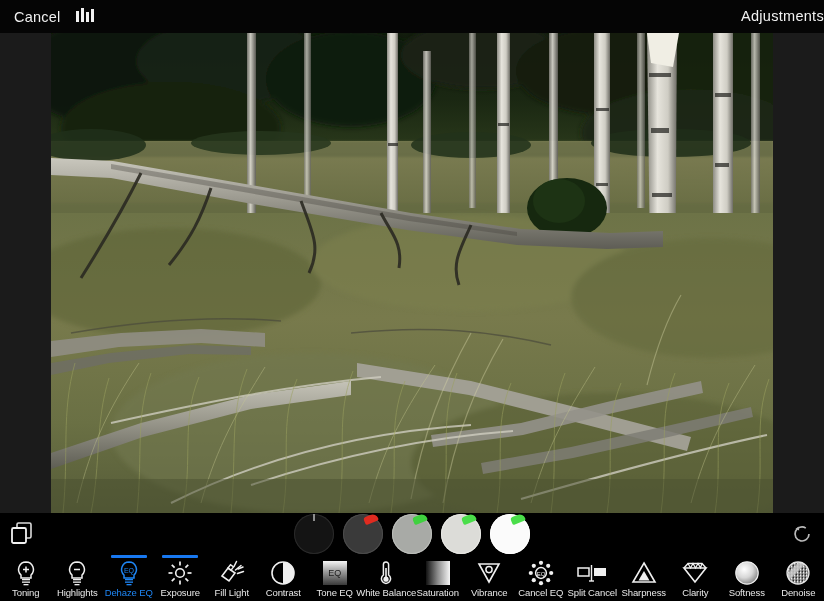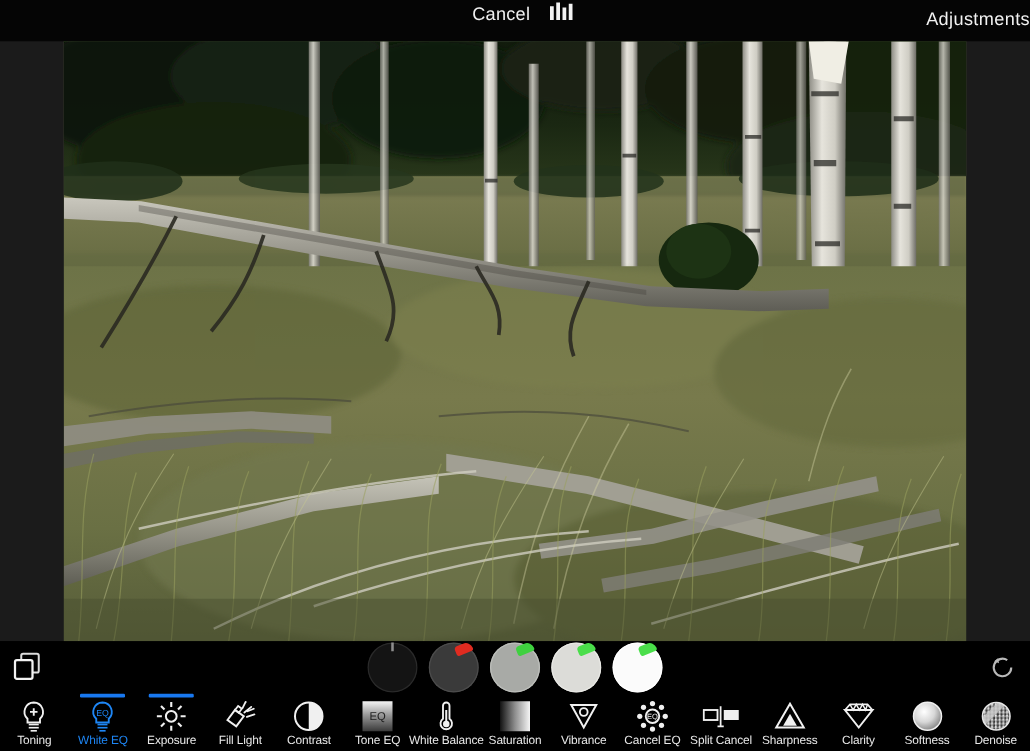--- a/index.html
+++ b/index.html
@@ -13,21 +13,21 @@
     position: relative;
     width: 824px; height: 601px;
     background: #000;
   }
 
   
   .topbar {
     position: absolute; left: 0; top: 0;
     width: 824px; height: 33px;
     background: #050505;
-    display: flex; align-items: center; flex-direction: column;
+    display: flex; align-items: center;
   }
   .tb-left { display: flex; align-items: center; gap: 14px; padding-left: 14px; }
   .tb-right { display: flex; align-items: center; gap: 12px; padding-right: 14px; margin-left: auto; }
   .tb-btn {
     color: #f0f0f0; font-size: 14.5px; letter-spacing: .2px;
     background: none; border: none; cursor: pointer;
     font-family: "Liberation Sans", sans-serif;
   }
   .tb-title {
     position: absolute; left: 0; right: 0; top: 0;
@@ -402,33 +402,45 @@
           <path d="M12 2 a7.5 7.5 0 0 1 5 13 l0 3 -10 0 0-3 a7.5 7.5 0 0 1 5-13 z" fill="none" stroke="#f0f0f0" stroke-width="1.5"></path>
           <rect x="8" y="19" width="8" height="1.3" fill="#f0f0f0"></rect>
           <rect x="8" y="21.5" width="8" height="1.3" fill="#f0f0f0"></rect>
           <rect x="9.5" y="24" width="5" height="1.3" fill="#f0f0f0"></rect>
           <path d="M12 6.5 L12 12.5 M9 9.5 L15 9.5" stroke="#f0f0f0" stroke-width="1.5"></path>
         </svg>
       </span>
       <span class="lbl">Toning</span>
     </div>
 
+    <div class="tool">
+      <span class="glyph">
+        <svg width="24" height="26" viewBox="0 0 24 26">
+          <path d="M12 2 a7.5 7.5 0 0 1 5 13 l0 3 -10 0 0-3 a7.5 7.5 0 0 1 5-13 z" fill="none" stroke="#f0f0f0" stroke-width="1.5"></path>
+          <rect x="8" y="19" width="8" height="1.3" fill="#f0f0f0"></rect>
+          <rect x="8" y="21.5" width="8" height="1.3" fill="#f0f0f0"></rect>
+          <rect x="9.5" y="24" width="5" height="1.3" fill="#f0f0f0"></rect>
+          <path d="M9 9.5 L15 9.5" stroke="#f0f0f0" stroke-width="1.5"></path>
+        </svg>
+      </span>
+      <span class="lbl">Highlights</span>
+    </div>
 
     <div class="tool active">
       <span class="marker"></span>
       <span class="glyph">
         <svg width="24" height="26" viewBox="0 0 24 26">
           <path d="M12 2 a7.5 7.5 0 0 1 5 13 l0 3 -10 0 0-3 a7.5 7.5 0 0 1 5-13 z" fill="none" stroke="#1e86f5" stroke-width="1.5"></path>
           <rect x="8" y="19" width="8" height="1.3" fill="#1e86f5"></rect>
           <rect x="8" y="21.5" width="8" height="1.3" fill="#1e86f5"></rect>
           <rect x="9.5" y="24" width="5" height="1.3" fill="#1e86f5"></rect>
           <text x="12" y="12.5" font-size="7" fill="#1e86f5" text-anchor="middle" font-family="Liberation Sans, sans-serif">EQ</text>
         </svg>
       </span>
-      <span class="lbl">White EQ</span>
+      <span class="lbl">Dehaze EQ</span>
     </div>
 
     <div class="tool">
       <span class="marker"></span>
       <span class="glyph">
         <svg width="26" height="26" viewBox="0 0 26 26">
           <circle cx="13" cy="13" r="4.3" fill="none" stroke="#f0f0f0" stroke-width="1.6"></circle>
           <g stroke="#f0f0f0" stroke-width="1.7" stroke-linecap="butt">
             <path d="M13 1.5 L13 5.5"></path>
               <path d="M13 20.5 L13 24.5"></path>

